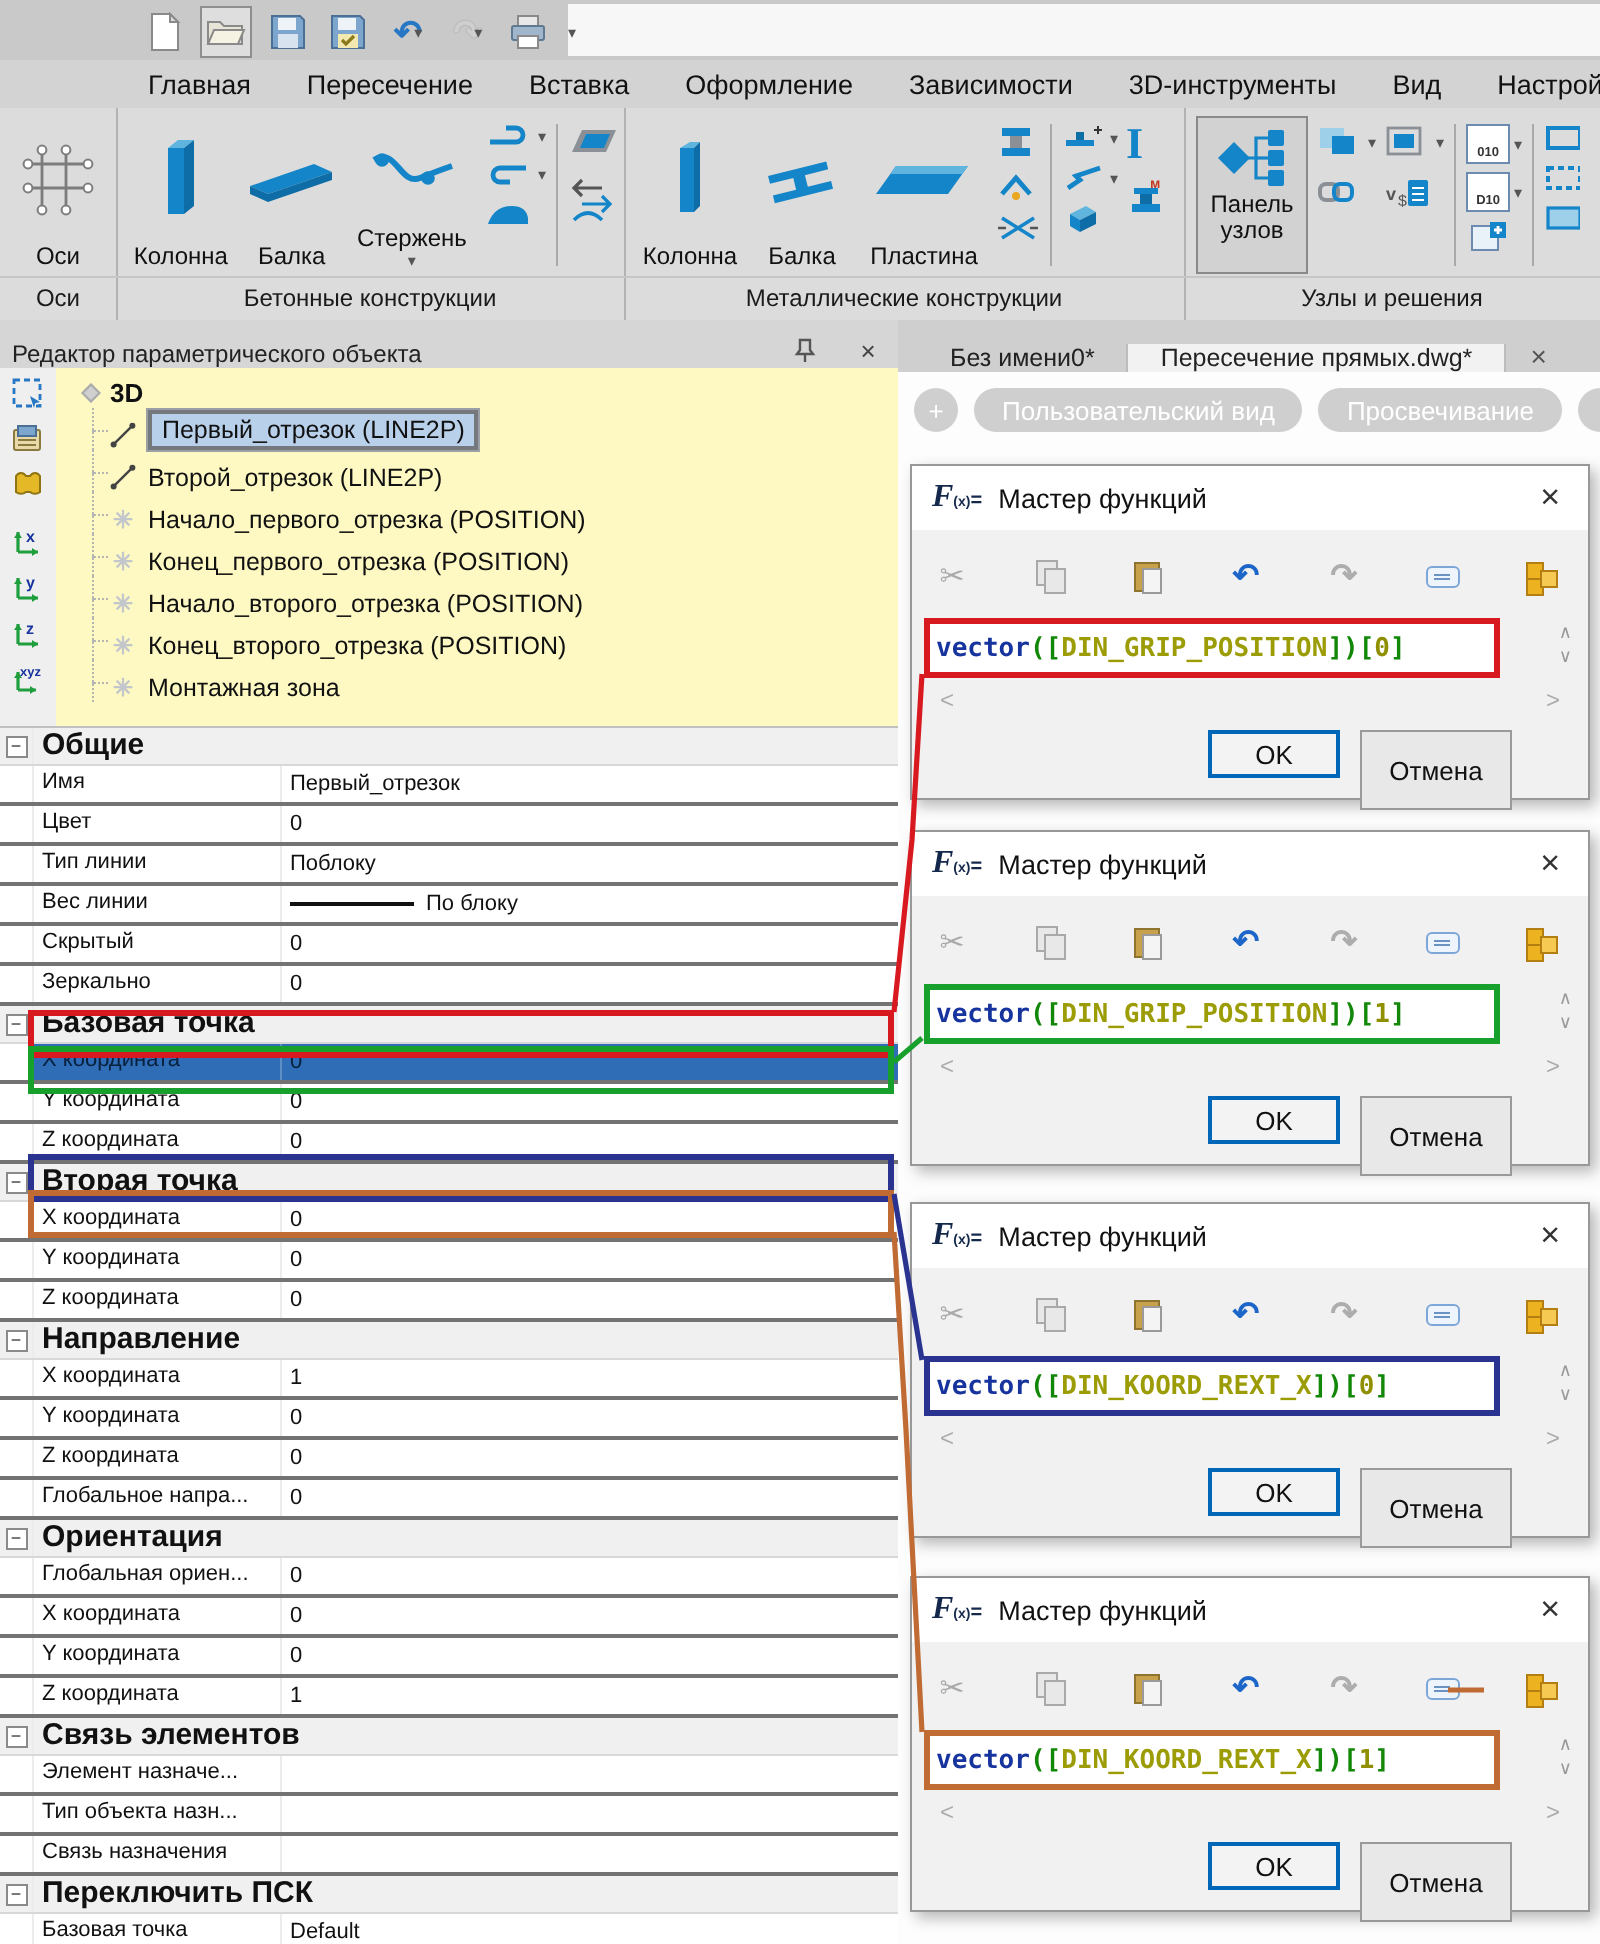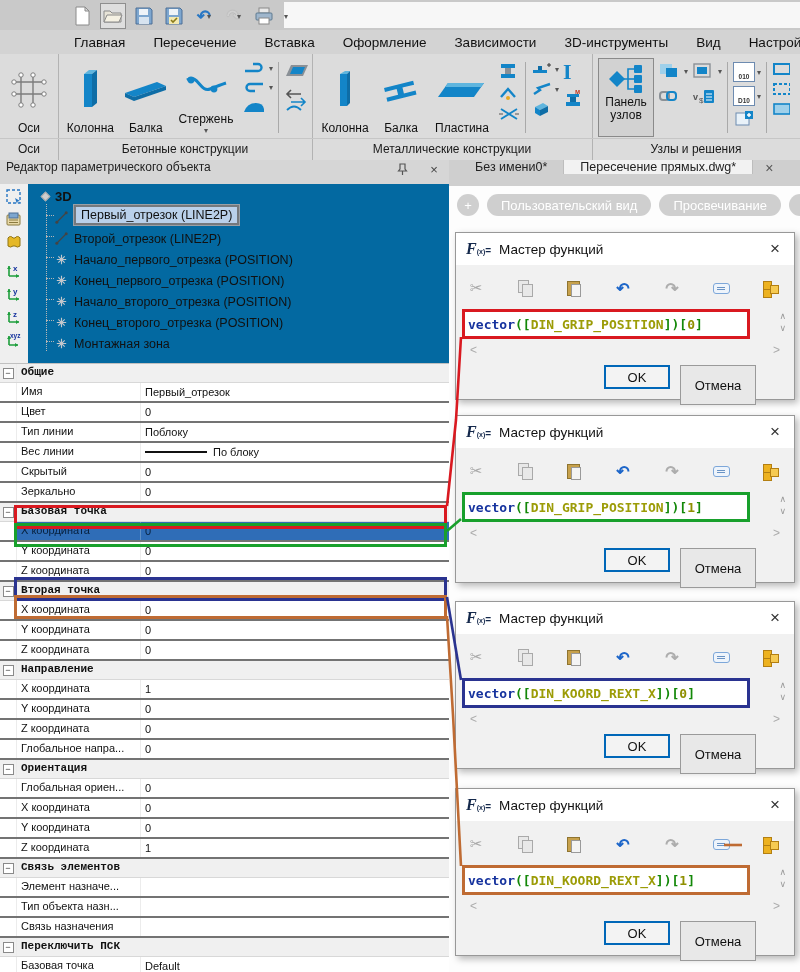--- a/index.html
+++ b/index.html
@@ -34,56 +34,56 @@
   .npbtn{margin:2px 2px;border:1px solid #8a8a8a;background:#d2d2d2;display:flex;flex-direction:column;
          align-items:center;justify-content:flex-start;padding:3px 4px 2px;}
   .npbtn .rlabel{white-space:normal;width:46px;}
   .tagbox{width:20px;height:18px;border:1px solid #6d8bb0;background:#fff;font-size:6.5px;display:flex;
           align-items:flex-end;justify-content:center;color:#333;font-weight:bold;line-height:8px;}
   .ibeamglyph{font-family:"Liberation Serif",serif;font-size:22px;font-weight:bold;color:#1385c8;line-height:20px;}
   
   #main{position:absolute;left:0;top:160px;width:800px;bottom:0;}
   #lpanel{position:absolute;left:0;top:0;width:449px;bottom:0;background:#fff;border-right:1px solid #9a9a9a;}
   #lp-head{position:absolute;left:0;top:0;right:0;height:24px;background:#d6d6d6;border-bottom:1px solid #bdbdbd;
-           display:flex;align-items:flex-start;padding:0 6px;font-size:12px;color:#222;gap:14px;}
+           display:flex;align-items:flex-end;padding:0 6px;font-size:12px;color:#222;gap:14px;}
   #lp-head .sp{flex:1;}
   .hico{width:18px;height:18px;display:flex;align-items:center;justify-content:center;color:#444;font-size:13px;}
   #lp-tools{position:absolute;left:0;top:24px;width:28px;height:179px;background:#efefef;border-right:1px solid #dcdcdc;
             display:flex;flex-direction:column;align-items:center;padding-top:4px;gap:5px;}
   .tico{width:18px;height:18px;}
   .tsep{width:20px;height:1px;background:#c9c9c9;margin:1px 0;}
-  #tree{position:absolute;left:28px;top:24px;right:0;height:179px;background:#0369a1;overflow:hidden;}
+  #tree{position:absolute;left:28px;top:24px;right:0;height:179px;background:#fef9c3;overflow:hidden;}
   #tree-root{font-size:13px;font-weight:bold;color:#111;padding:5px 0 0 14px;display:flex;align-items:center;gap:6px;}
   .rootdot{width:5px;height:5px;background:#cfcfcf;border:1px solid #aaa;transform:rotate(45deg);}
   .titem{height:21px;display:flex;align-items:flex-end;font-size:12.5px;color:#111;position:relative;padding-left:26px;}
   .titem:before{content:"";position:absolute;left:18px;top:0;bottom:0;border-left:1px dotted #b5b5b5;}
   .titem:after{content:"";position:absolute;left:18px;top:50%;width:8px;border-top:1px dotted #b5b5b5;}
   .ticon{width:15px;height:15px;margin-right:5px;flex:0 0 auto;}
   .tlabel{white-space:nowrap;}
   .tsel{background:#b9d0ea;border:2px solid #75797e;outline:1px solid #9aa0a6;padding:0 5px;line-height:16px;}
   
   #pgrid{position:absolute;left:0;top:203px;right:0;bottom:0;background:#fff;border-top:1px solid #c0c0c0;overflow:hidden;}
   .prow{position:relative;height:18px;line-height:17px;font-size:11px;display:flex;border-bottom:2px solid #737373;}
   .pgut{width:16px;border-right:1px solid #ececec;background:#fff;flex:0 0 auto;display:flex;align-items:center;justify-content:center;}
   .plab{width:119px;flex:0 0 auto;padding-left:4px;border-right:1px solid #ececec;overflow:hidden;white-space:nowrap;color:#111;}
   .pval{flex:1;padding-left:4px;overflow:hidden;white-space:nowrap;color:#111;display:flex;align-items:center;gap:6px;}
   .phead{background:#f0f0f0;border-bottom:1px solid #d8d8d8;}
-  .phead .plab{width:auto;flex:1;font-weight:bold;border-right:none;font-size:11px;font-family:Liberation Mono, monospace;}
+  .phead .plab{width:auto;flex:1;font-weight:bold;border-right:none;font-size:15px;}
   .phead .pgut{background:#f0f0f0;}
   .mbox{width:9px;height:9px;border:1px solid #8a8a8a;background:#fff;font-size:9px;line-height:7px;
         display:flex;align-items:center;justify-content:center;color:#333;}
   .psel{background:#2f6db7;}
   .psel .plab,.psel .pval{color:#07203d;border-right-color:#5d8fc6;}
   .lwline{display:inline-block;width:62px;height:2px;background:#111;}
   .hlbox{position:absolute;left:14px;width:433px;height:24px;border:3px solid;box-sizing:border-box;
          pointer-events:none;z-index:6;}
   
   #rarea{position:absolute;left:449px;top:0;right:0;bottom:0;background:#fdfdfd;}
   #docbar{position:absolute;left:0;top:0;right:0;height:26px;background:#cfcfcf;border-bottom:1px solid #b5b5b5;
-          display:flex;align-items:flex-start;padding-left:10px;}
+          display:flex;align-items:flex-end;padding-left:10px;}
   .dtab{display:flex;align-items:center;padding:0 16px;font-size:12.5px;color:#222;border-right:1px solid #bdbdbd;}
   .dtab.active{background:#f2f2f2;}
   .dtabclose{display:flex;align-items:center;padding:0 12px;color:#555;font-size:14px;}
   #canvas{position:absolute;left:0;top:26px;right:0;bottom:0;background:#fdfdfd;}
   #pills{position:absolute;left:8px;top:8px;display:flex;gap:8px;}
   .pill{background:rgba(170,170,170,.55);color:#fff;border-radius:11px;height:22px;display:flex;
         align-items:center;padding:0 14px;font-size:13px;white-space:nowrap;}
   .pill.small{width:22px;padding:0;justify-content:center;}
   
   .dlg{position:absolute;left:455px;width:340px;height:168px;background:#f1f1f1;border:1px solid #989898;

